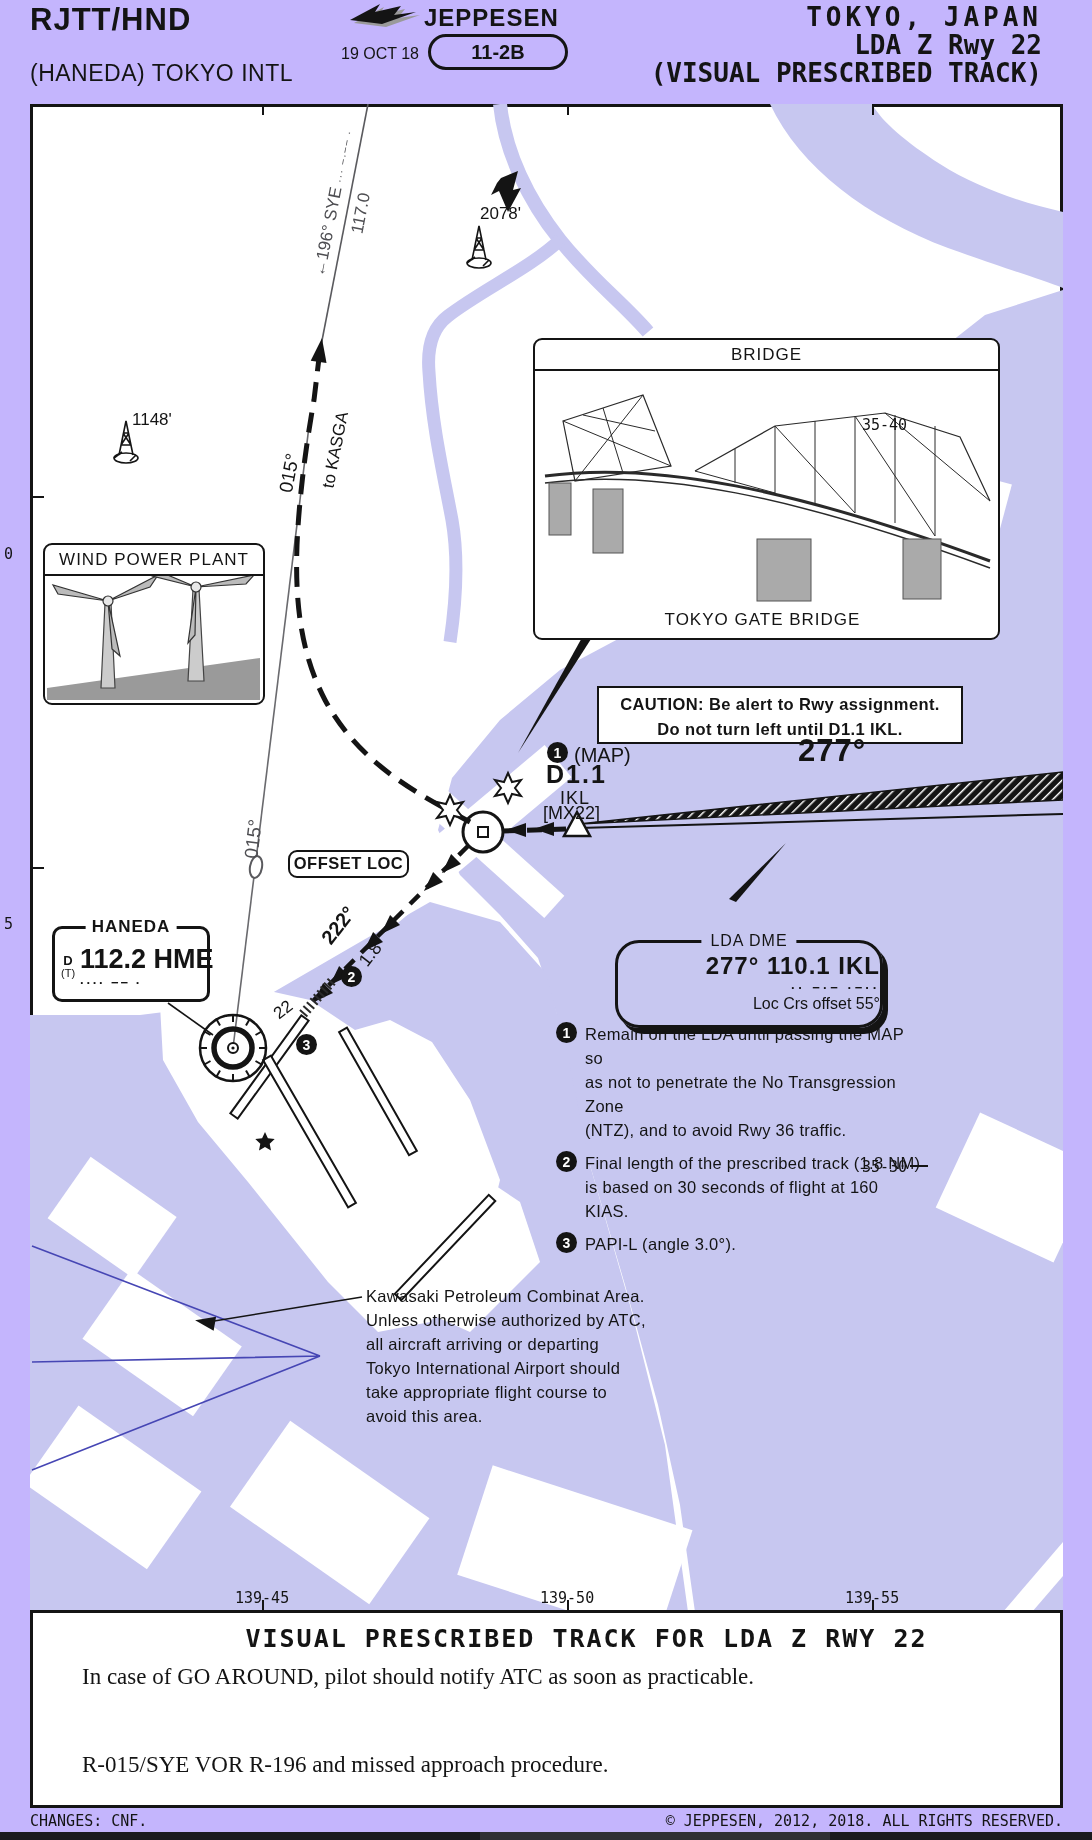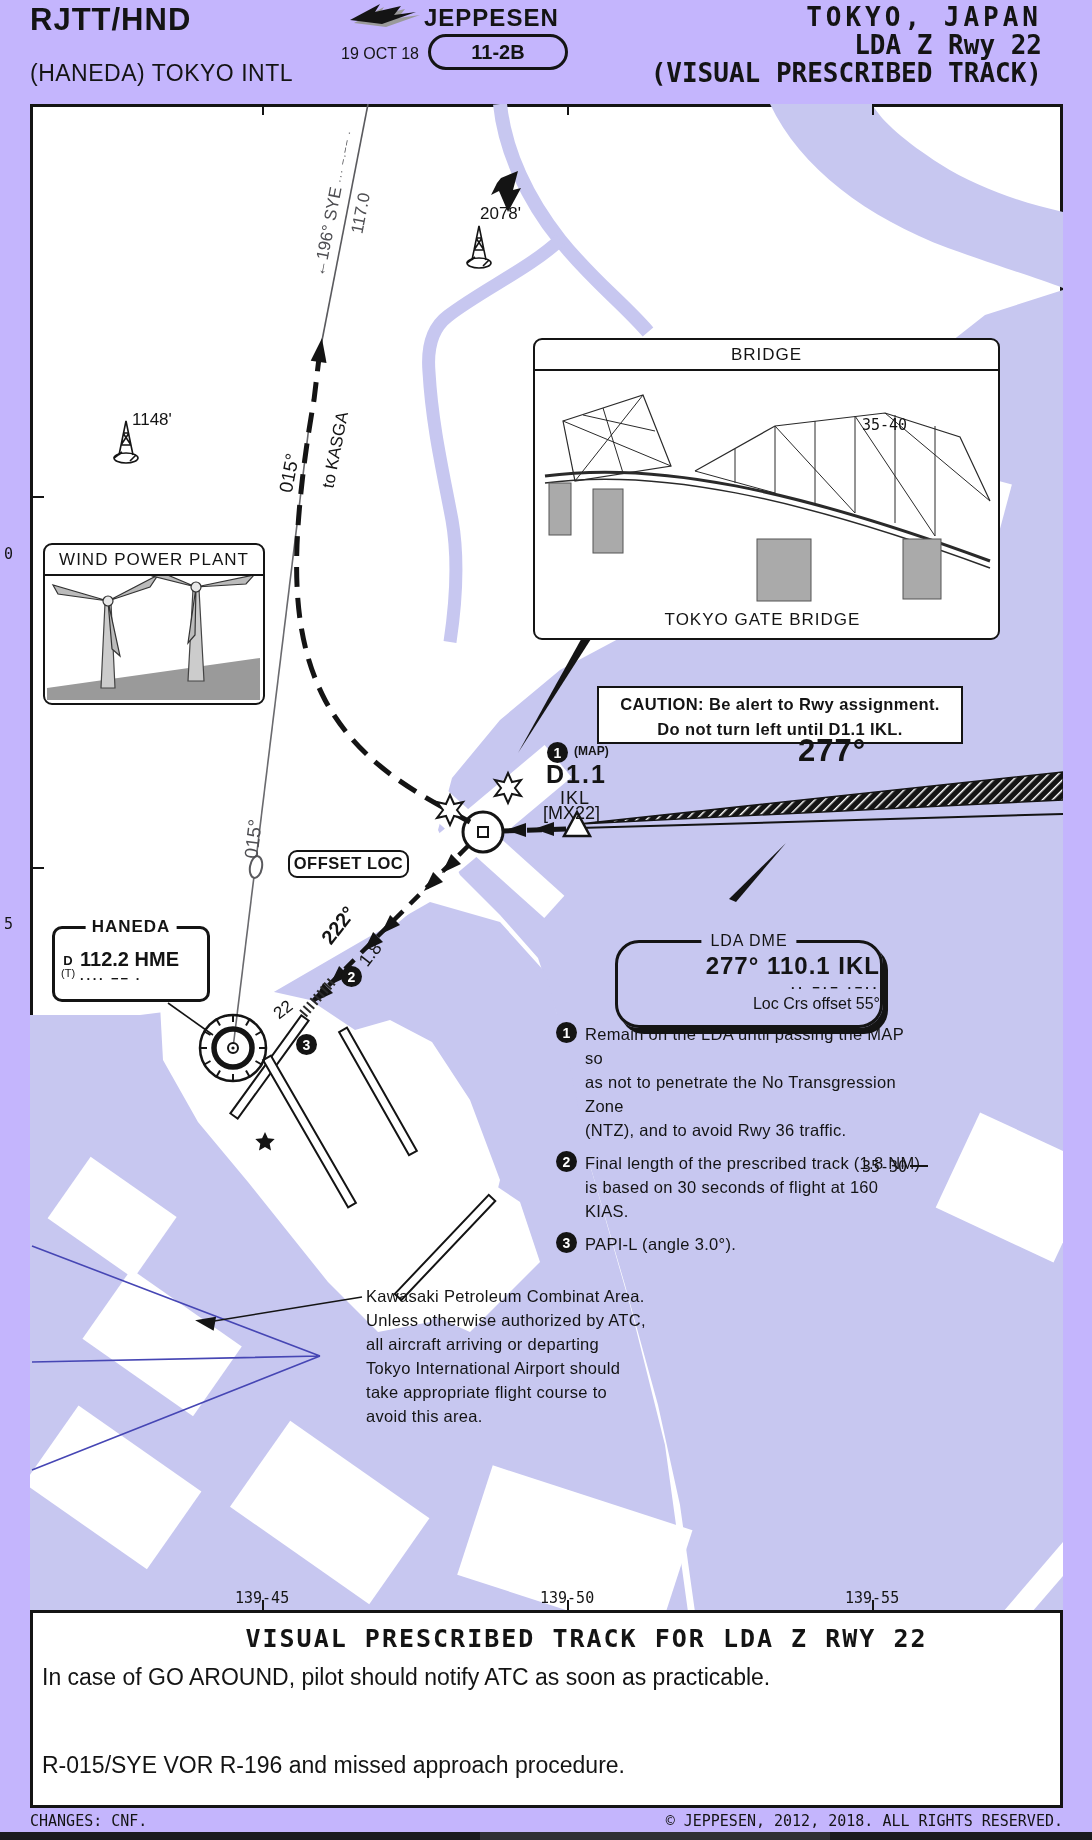--- a/index.html
+++ b/index.html
@@ -37,21 +37,21 @@
                  padding:0 9px; font-size:16px; letter-spacing:1px; white-space:nowrap; }
   .badge { display:inline-flex; width:21px; height:21px; border-radius:50%; background:#141414;
            color:#fff; font-weight:bold; font-size:14px; align-items:center; justify-content:center;
            flex:0 0 21px; }
   .note { display:flex; gap:8px; margin-bottom:9px; }
   .note .txt { font-size:16.5px; line-height:24px; letter-spacing:0.3px; }
   .kaw { font-size:16.5px; line-height:24px; letter-spacing:0.3px; }
   .rot { position:absolute; white-space:nowrap; }
   .coord { font-family:"DejaVu Sans Mono",monospace; font-size:15px; }
   .gray { color:#4e4e52; }
-  .brief { position:absolute; font-family:Liberation Sans, sans-serif; font-size:23px; white-space:nowrap; }
+  .brief { position:absolute; font-family:Liberation Serif, serif; font-size:23px; white-space:nowrap;margin-left:40px; }
   .darkbar { position:absolute; left:0; top:1832px; width:1092px; height:8px; background:#1b1b1e; }
 </style>
 </head>
 <body>
 
 <div class="page">
 
   <div class="abs b" style="left:30px;top:2px;font-size:31px;letter-spacing:1px;">RJTT/HND</div>
   <div class="abs" style="left:30px;top:60px;font-size:23px;letter-spacing:0.5px;">(HANEDA) TOKYO INTL</div>
 
@@ -276,38 +276,38 @@
   <div class="coord abs" style="left:235px;top:1589px;">139-45</div>
   <div class="coord abs" style="left:540px;top:1589px;">139-50</div>
   <div class="coord abs" style="left:845px;top:1589px;">139-55</div>
 
   <div class="cautionbox">
     <div>CAUTION: Be alert to Rwy assignment.</div>
     <div>Do not turn left until D1.1 IKL.</div>
   </div>
 
   <span class="badge abs" style="left:547px;top:742px;">1</span>
-  <div class="abs" style="left:574px;top:744px;font-size:12px;font-weight:bold;">(MAP)</div>
+  <div class="abs" style="left:574px;top:744px;font-size:20px;">(MAP)</div>
   <div class="abs b" style="left:546px;top:760px;font-size:25px;letter-spacing:2px;">D1.1</div>
   <div class="abs" style="left:560px;top:788px;font-size:18px;letter-spacing:1px;">IKL</div>
   <div class="abs" style="left:543px;top:803px;font-size:18px;">[MX22]</div>
 
   <div class="abs b" style="left:798px;top:733px;font-size:31px;letter-spacing:1px;">277°</div>
 
   <div class="offsetloc">OFFSET LOC</div>
 
   <div class="hanedabox">
     <div class="nm">HANEDA</div>
     <div style="display:flex;align-items:center;height:100%;padding:8px 4px 2px 6px;">
       <div style="text-align:center;line-height:12px;margin-right:5px;">
         <div class="b" style="font-size:13px;">D</div>
         <div style="font-size:11px;">(T)</div>
       </div>
       <div>
-        <div class="b" style="font-size:20px;white-space:nowrap;">112.2 HME</div>
+        <div class="b" style="font-size:27px;white-space:nowrap;">112.2 HME</div>
         <div class="b" style="font-size:13px;letter-spacing:2px;">···· −− ·</div>
       </div>
     </div>
   </div>
 
   <div class="ldabox">
     <div class="lbl">LDA DME</div>
     <div class="b" style="font-size:24px;margin-top:9px;letter-spacing:1px;">277° 110.1 IKL</div>
     <div class="b" style="font-size:13px;letter-spacing:3px;">·· −·− ·−··</div>
     <div style="font-size:16px;">Loc Crs offset 55°</div>

